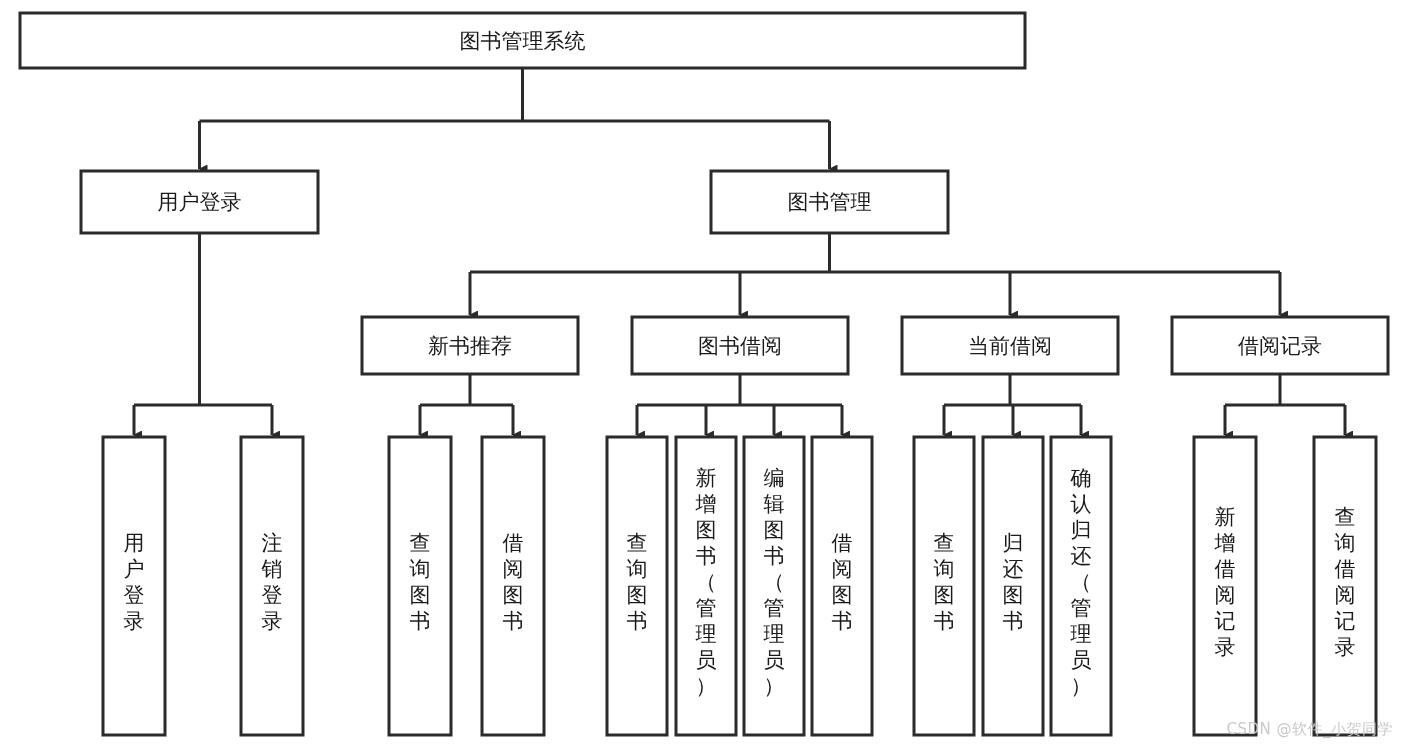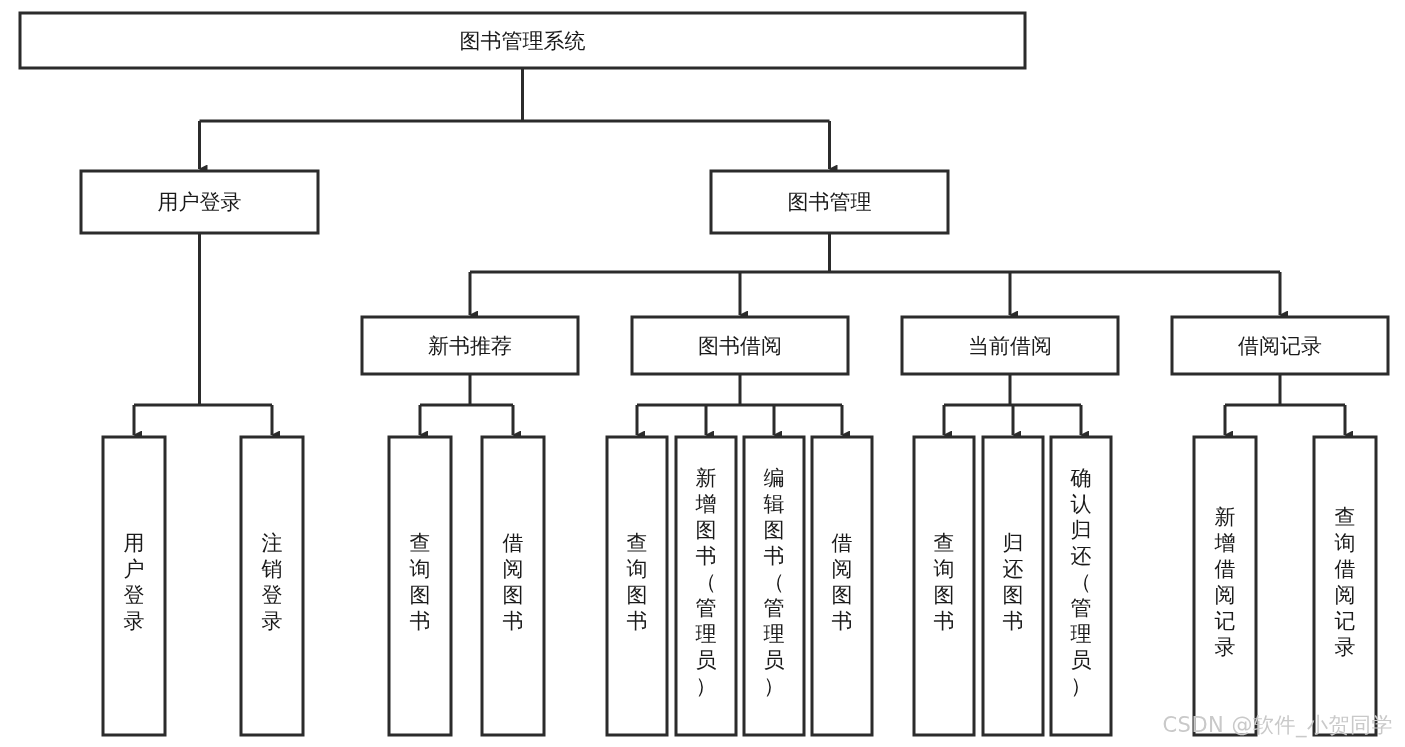--- a/index.html
+++ b/index.html
@@ -42,21 +42,21 @@
     font-family: "DejaVu Sans", "Liberation Sans", sans-serif;
     font-size: 21px;
     fill: #1a1a1a;
     text-anchor: middle;
   }
   .watermark-text {
     position: absolute;
     right: 12px;
     bottom: 8px;
     font-family: "DejaVu Sans", "Liberation Sans", sans-serif;
-    font-size: 21px;
+    font-size: 15px;
     color: #c9c9c9;
     white-space: nowrap;
     letter-spacing: 0.5px;
   }
 </style>
 </head>
 <body>
 
 <svg id="diagram" viewBox="0 0 1405 747">
   <defs>

